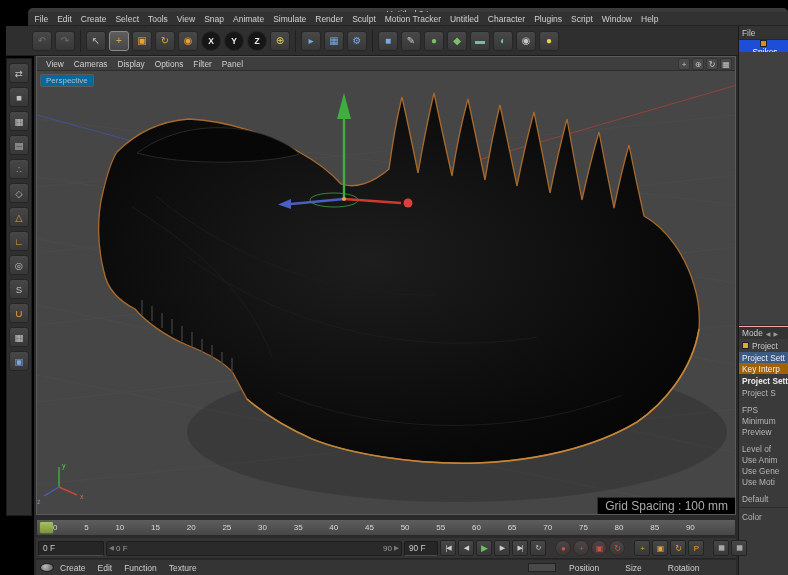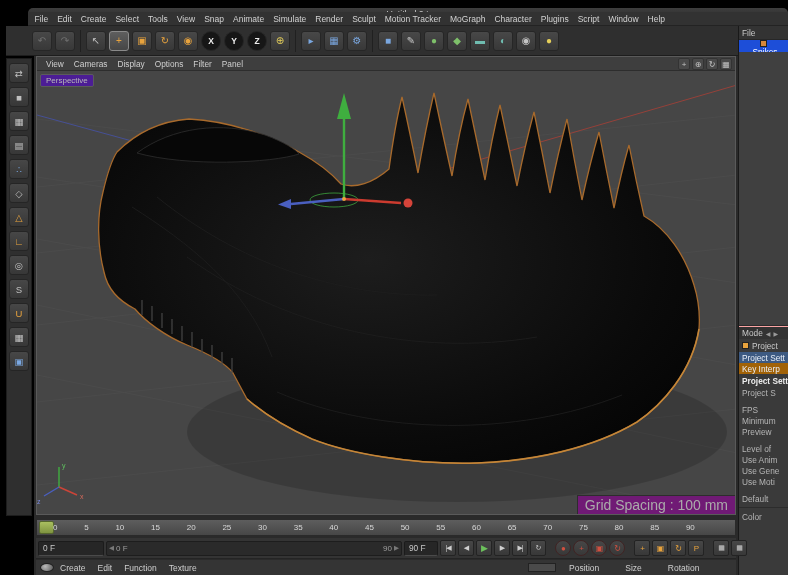--- a/index.html
+++ b/index.html
@@ -32,22 +32,22 @@
   .picon.orange{color:#e8a33d;}
   .picon.blue{color:#7aa7e0;}
 
   
   .viewport{position:absolute;left:36px;top:56px;width:700px;height:459px;background:#464646;border:1px solid #5a5a5a;overflow:hidden;}
   .viewport svg{position:absolute;left:0;top:0;}
   .vmenu{position:absolute;left:0;top:0;right:0;height:14px;background:#3e3e3e;border-bottom:1px solid #2d2d2d;display:flex;align-items:center;font-size:8.3px;color:#cfcfcf;padding-left:4px;}
   .vmenu .vmi{padding:0 5px;cursor:default;}
   .vnav{margin-left:auto;display:flex;gap:2px;padding-right:3px;}
   .vnav span{width:12px;height:12px;line-height:12px;text-align:center;font-size:8px;color:#c4c4c4;background:#4a4a4a;border:1px solid #333;border-radius:2px;}
-  .cam-label{position:absolute;left:3px;top:17px;background:#4c1d95;border:1px solid #5b5b5b;color:#b9b9b9;font-size:8px;padding:0 5px;line-height:11px;border-radius:2px;}
-  .grid-label{position:absolute;right:0;bottom:0;background:#701a75;border-top:1px solid #2d2d2d;border-left:1px solid #2d2d2d;color:#ababab;font-size:14px;padding:1px 7px;text-align:center;}
+  .cam-label{position:absolute;left:3px;top:17px;background:#0369a1;border:1px solid #5b5b5b;color:#b9b9b9;font-size:8px;padding:0 5px;line-height:11px;border-radius:2px;}
+  .grid-label{position:absolute;right:0;bottom:0;background:#000000;border-top:1px solid #2d2d2d;border-left:1px solid #2d2d2d;color:#ababab;font-size:12px;padding:1px 7px;text-align:center;}
 
   
   .rpanel{position:absolute;left:738px;top:26px;width:50px;height:549px;background:#3a3a3a;border-left:1px solid #191919;overflow:hidden;font-size:8.3px;}
   .rp-row{display:flex;align-items:center;height:13px;padding-left:3px;white-space:nowrap;overflow:hidden;color:#c9c9c9;}
   .rp-menubar{background:#333;border-bottom:1px solid #272727;height:14px;}
   .rp-obj{background:#1d4ed8;color:#fff;height:12px;flex-direction:column;}
   .rp-om{height:274px;background:#404040;border-bottom:1px solid #2a2a2a;}
   .rp-mode{background:#333;border-top:1px solid #fca5a5;}
   .rp-arrows{font-size:6px;color:#9a9a9a;padding-left:3px;}
   .rp-objicon{width:7px;height:7px;background:#d8883a;border:1px solid #222;margin-right:3px;flex:0 0 auto;}
@@ -104,21 +104,21 @@
     <span class="mi">Create</span>
     <span class="mi">Select</span>
     <span class="mi">Tools</span>
     <span class="mi">View</span>
     <span class="mi">Snap</span>
     <span class="mi">Animate</span>
     <span class="mi">Simulate</span>
     <span class="mi">Render</span>
     <span class="mi">Sculpt</span>
     <span class="mi">Motion Tracker</span>
-    <span class="mi">MoGraph</span>
+    <span class="mi">Untitled</span>
     <span class="mi">Character</span>
     <span class="mi">Plugins</span>
     <span class="mi">Script</span>
     <span class="mi">Window</span>
     <span class="mi">Help</span>
   </div>
 
   <div class="toolbar">
     <span class="ticon dim">↶</span>
     <span class="ticon dim">↷</span>

